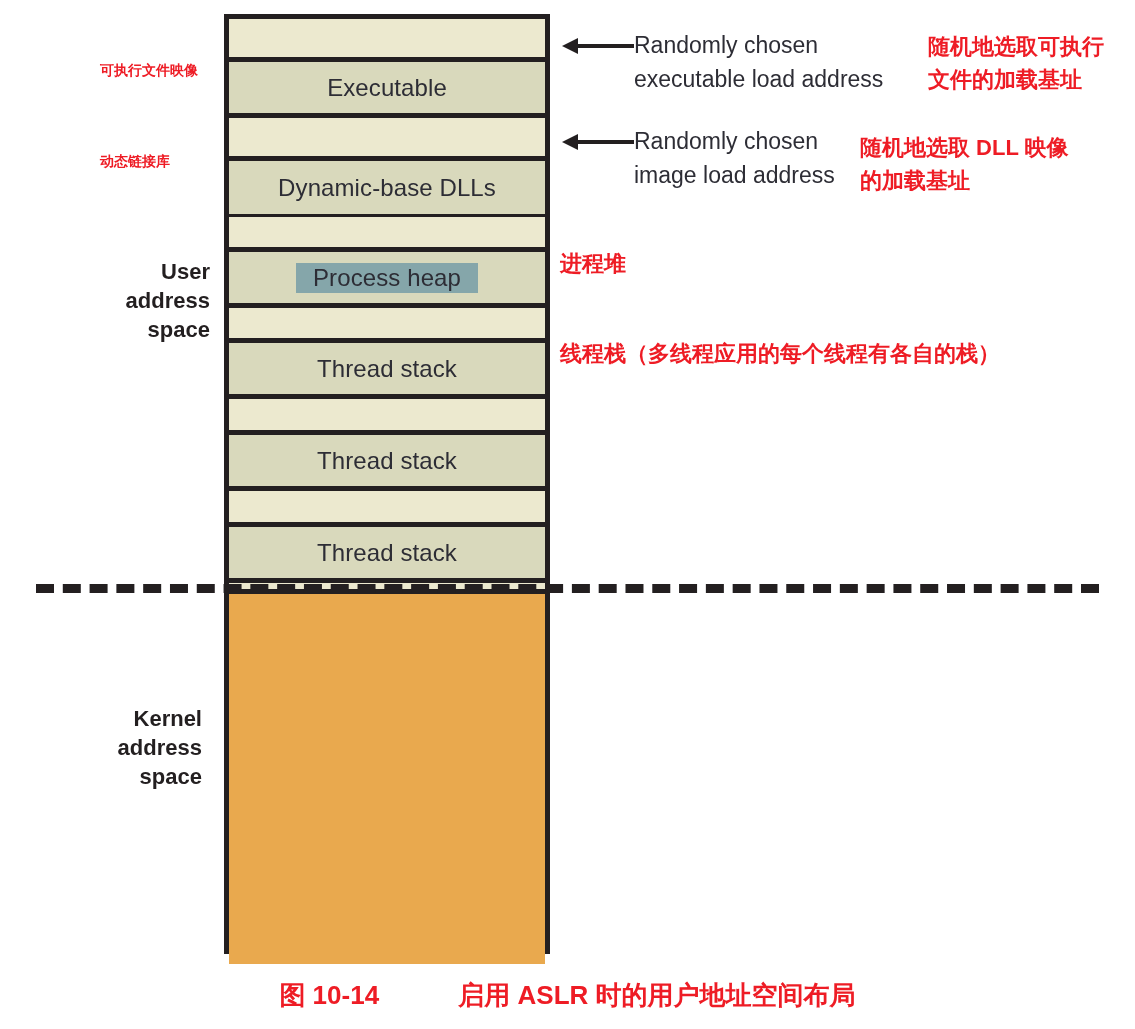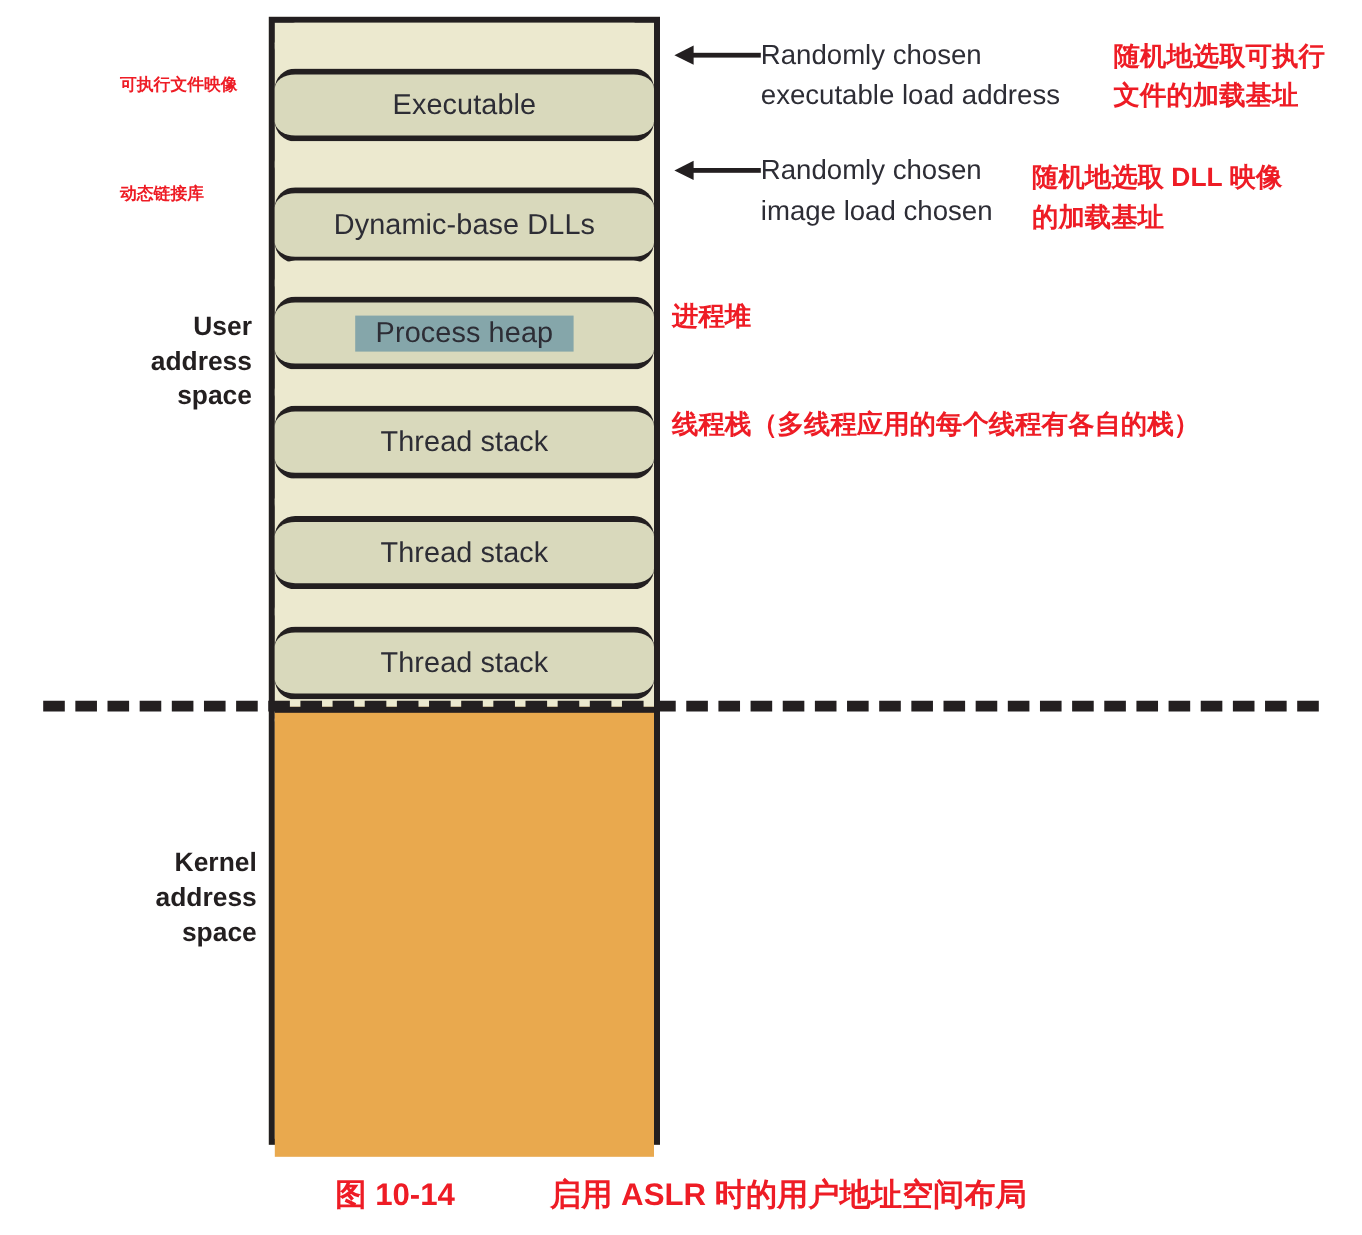--- a/index.html
+++ b/index.html
@@ -29,21 +29,20 @@
   }
 
   .band {
     position: absolute;
     left: 0;
     width: 100%;
     box-sizing: border-box;
     display: flex;
     align-items: center;
     justify-content: center;
-    border-radius: 17px;
   }
   .band.gap {
     background: #ece9cf;
   }
   .band.filled {
     background: #d9d9bc;
     border-top: 5px solid #231f20;
     border-bottom: 5px solid #231f20;
   }
   .band-label {
@@ -78,21 +77,21 @@
   
   .side-label {
     position: absolute;
     text-align: right;
     font-weight: bold;
     font-size: 22px;
     line-height: 29px;
     color: #231f20;
   }
   #user-space-label  { left: 40px; top: 257px; width: 170px; }
-  #kernel-space-label{ left: 44px; top: 704px; width: 170px; }
+  #kernel-space-label{ left: 32px; top: 704px; width: 170px; }
 
   .cn-left {
     position: absolute;
     font-weight: bold;
     font-size: 14px;
     color: #ee1c25;
     white-space: nowrap;
     text-align: right;
   }
   #cn-executable-left { left: 100px;  top: 62px;  }
@@ -214,21 +213,21 @@
   <span class="callout-text">
     <span>Randomly chosen</span><br>
     <span>executable load address</span>
   </span>
 </div>
 
 <div id="callout-dll" class="callout">
   <span class="arrow"></span>
   <span class="callout-text">
     <span>Randomly chosen</span><br>
-    <span>image load chosen</span>
+    <span>image load address</span>
   </span>
 </div>
 
 <div id="cn-executable-right" class="cn-right">随机地选取可执行<br>文件的加载基址</div>
 
 <div id="cn-dll-right" class="cn-right">随机地选取 DLL 映像<br>的加载基址</div>
 
 <div id="cn-heap-right" class="cn-right">进程堆</div>
 
 <div id="cn-thread-right" class="cn-right">线程栈（多线程应用的每个线程有各自的栈）</div>

